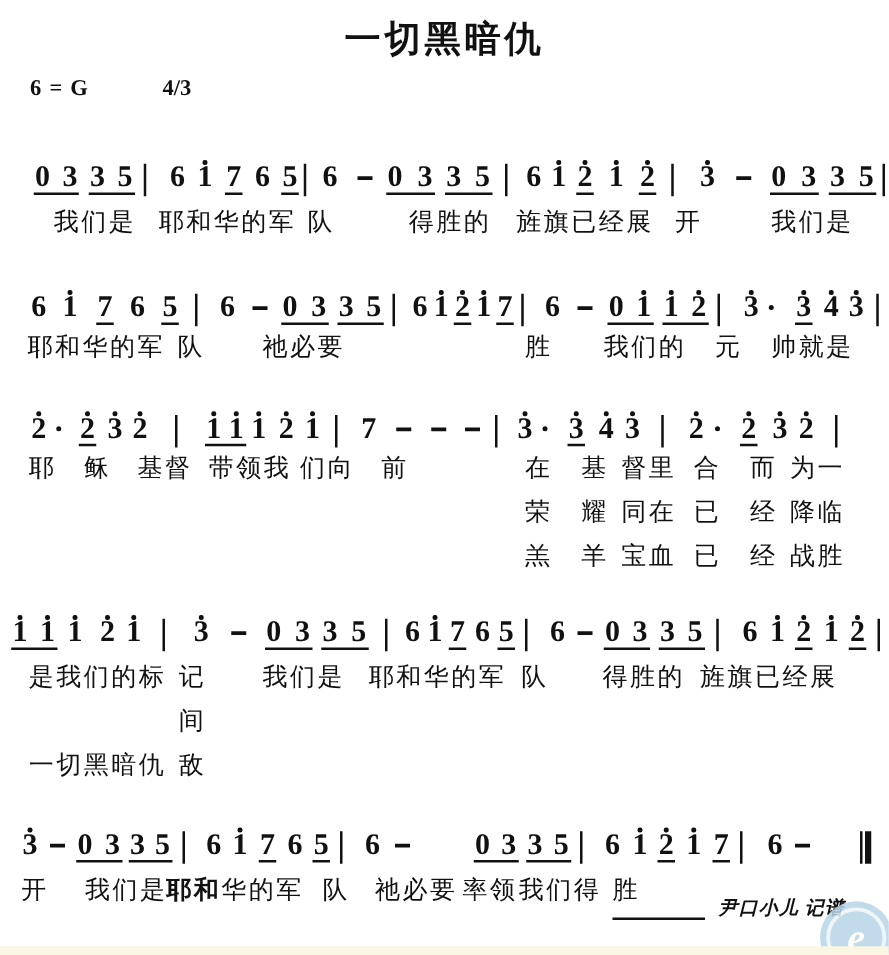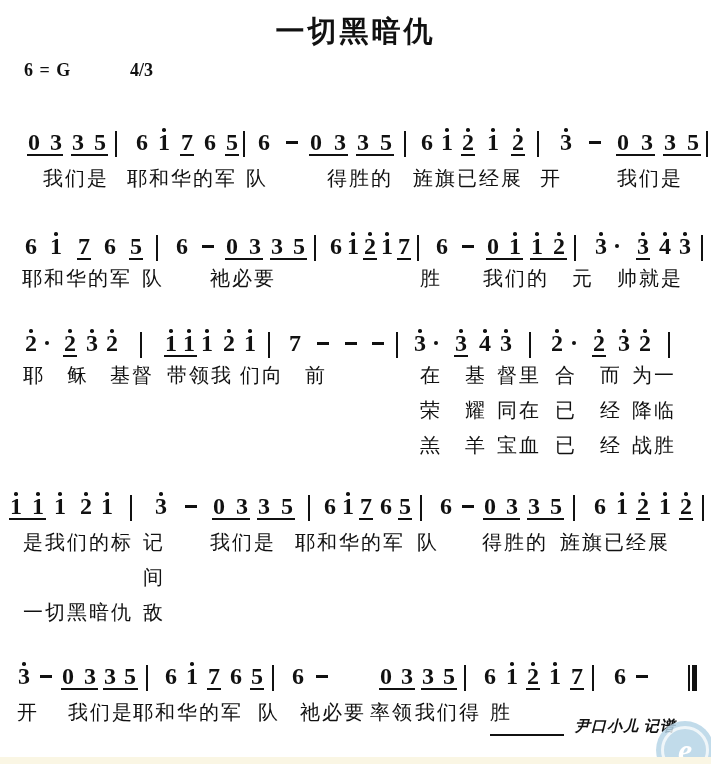--- a/index.html
+++ b/index.html
@@ -339,21 +339,21 @@
     <div class="lyric" style="left: 210px; top: 530px;">我们是</div>
     <div class="lyric" style="left: 295px; top: 530px;">耶和华的军</div>
     <div class="lyric" style="left: 417px; top: 530px;">队</div>
     <div class="lyric" style="left: 482px; top: 530px;">得胜的</div>
     <div class="lyric" style="left: 560px; top: 530px;">旌旗已经展</div>
     <div class="lyric" style="left: 143px; top: 565px;">间</div>
     <div class="lyric" style="left: 23px; top: 600px;">一切黑暗仇</div>
     <div class="lyric" style="left: 143px; top: 600px;">敌</div>
     <div class="lyric" style="left: 17px; top: 700px;">开</div>
     <div class="lyric" style="left: 68px; top: 700px;">我们是</div>
-    <div class="lyric" style="left: 133px; top: 700px;">耶和</div>
+    <div class="lyric" style="left: 133px; top: 700px; font-weight: bold;">耶和</div>
     <div class="lyric" style="left: 177px; top: 700px;">华的军</div>
     <div class="lyric" style="left: 258px; top: 700px;">队</div>
     <div class="lyric" style="left: 300px; top: 700px;">祂必要</div>
     <div class="lyric" style="left: 370px; top: 700px;">率领</div>
     <div class="lyric" style="left: 415px; top: 700px;">我们得</div>
     <div class="lyric" style="left: 490px; top: 700px;">胜</div>
   </div>
 
 <div class="rule"></div>
 <div class="credit">尹口小儿 记谱</div>

